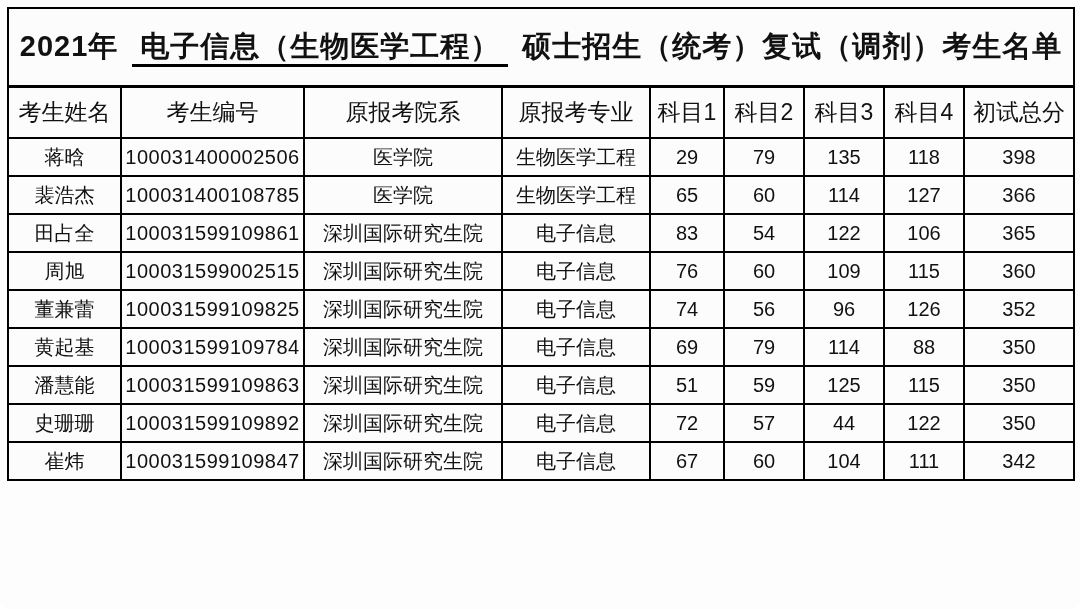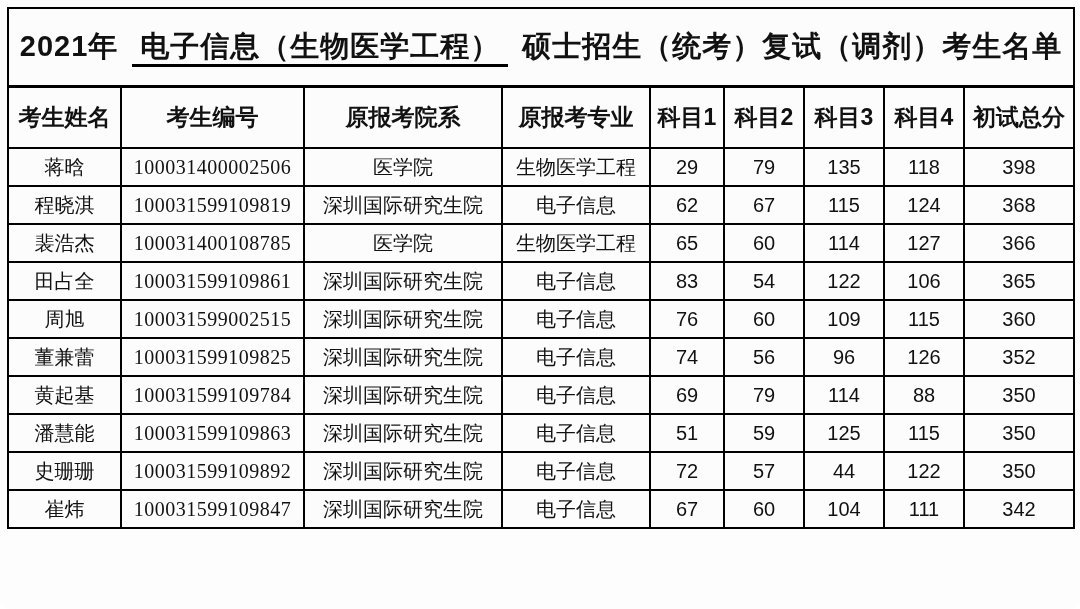--- a/index.html
+++ b/index.html
@@ -38,29 +38,29 @@
     font-weight: bold;
     letter-spacing: 1px;
     border-bottom: 3px solid #000;
   }
   .title-underlined {
     border-bottom: 3px solid #000;
     padding: 0 8px 2px 8px;
   }
   .title-gap { display: inline-block; width: 14px; }
   tr.header-row th {
-    height: 62px;
+    height: 52px;
     font-size: 23px;
-    font-weight: bold;
+    font-weight: normal;
   }
   tr.data-row td {
     height: 38px;
     font-size: 20px;
   }
-  td.cell-id { font-size: 20px; letter-spacing: 0.5px; font-family: Liberation Serif, serif; }
+  td.cell-id { font-size: 20px; letter-spacing: 0.5px; }
   td.cell-dept, td.cell-major { font-size: 20px; }
 </style>
 </head>
 <body>
 
 <div class="sheet">
   <table class="roster">
     <colgroup>
       <col style="width:113px">
         <col style="width:183px">
@@ -91,31 +91,20 @@
       <tr class="data-row">
         <td class="cell-name">蒋晗</td>
         <td class="cell-id">100031400002506</td>
         <td class="cell-dept">医学院</td>
         <td class="cell-major">生物医学工程</td>
         <td class="cell-score">29</td>
         <td class="cell-score">79</td>
         <td class="cell-score">135</td>
         <td class="cell-score">118</td>
         <td class="cell-score">398</td>
-      </tr>
-      <tr class="data-row">
-        <td class="cell-name">程晓淇</td>
-        <td class="cell-id">100031599109819</td>
-        <td class="cell-dept">深圳国际研究生院</td>
-        <td class="cell-major">电子信息</td>
-        <td class="cell-score">62</td>
-        <td class="cell-score">67</td>
-        <td class="cell-score">115</td>
-        <td class="cell-score">124</td>
-        <td class="cell-score">368</td>
       </tr>
       <tr class="data-row">
         <td class="cell-name">裴浩杰</td>
         <td class="cell-id">100031400108785</td>
         <td class="cell-dept">医学院</td>
         <td class="cell-major">生物医学工程</td>
         <td class="cell-score">65</td>
         <td class="cell-score">60</td>
         <td class="cell-score">114</td>
         <td class="cell-score">127</td>

